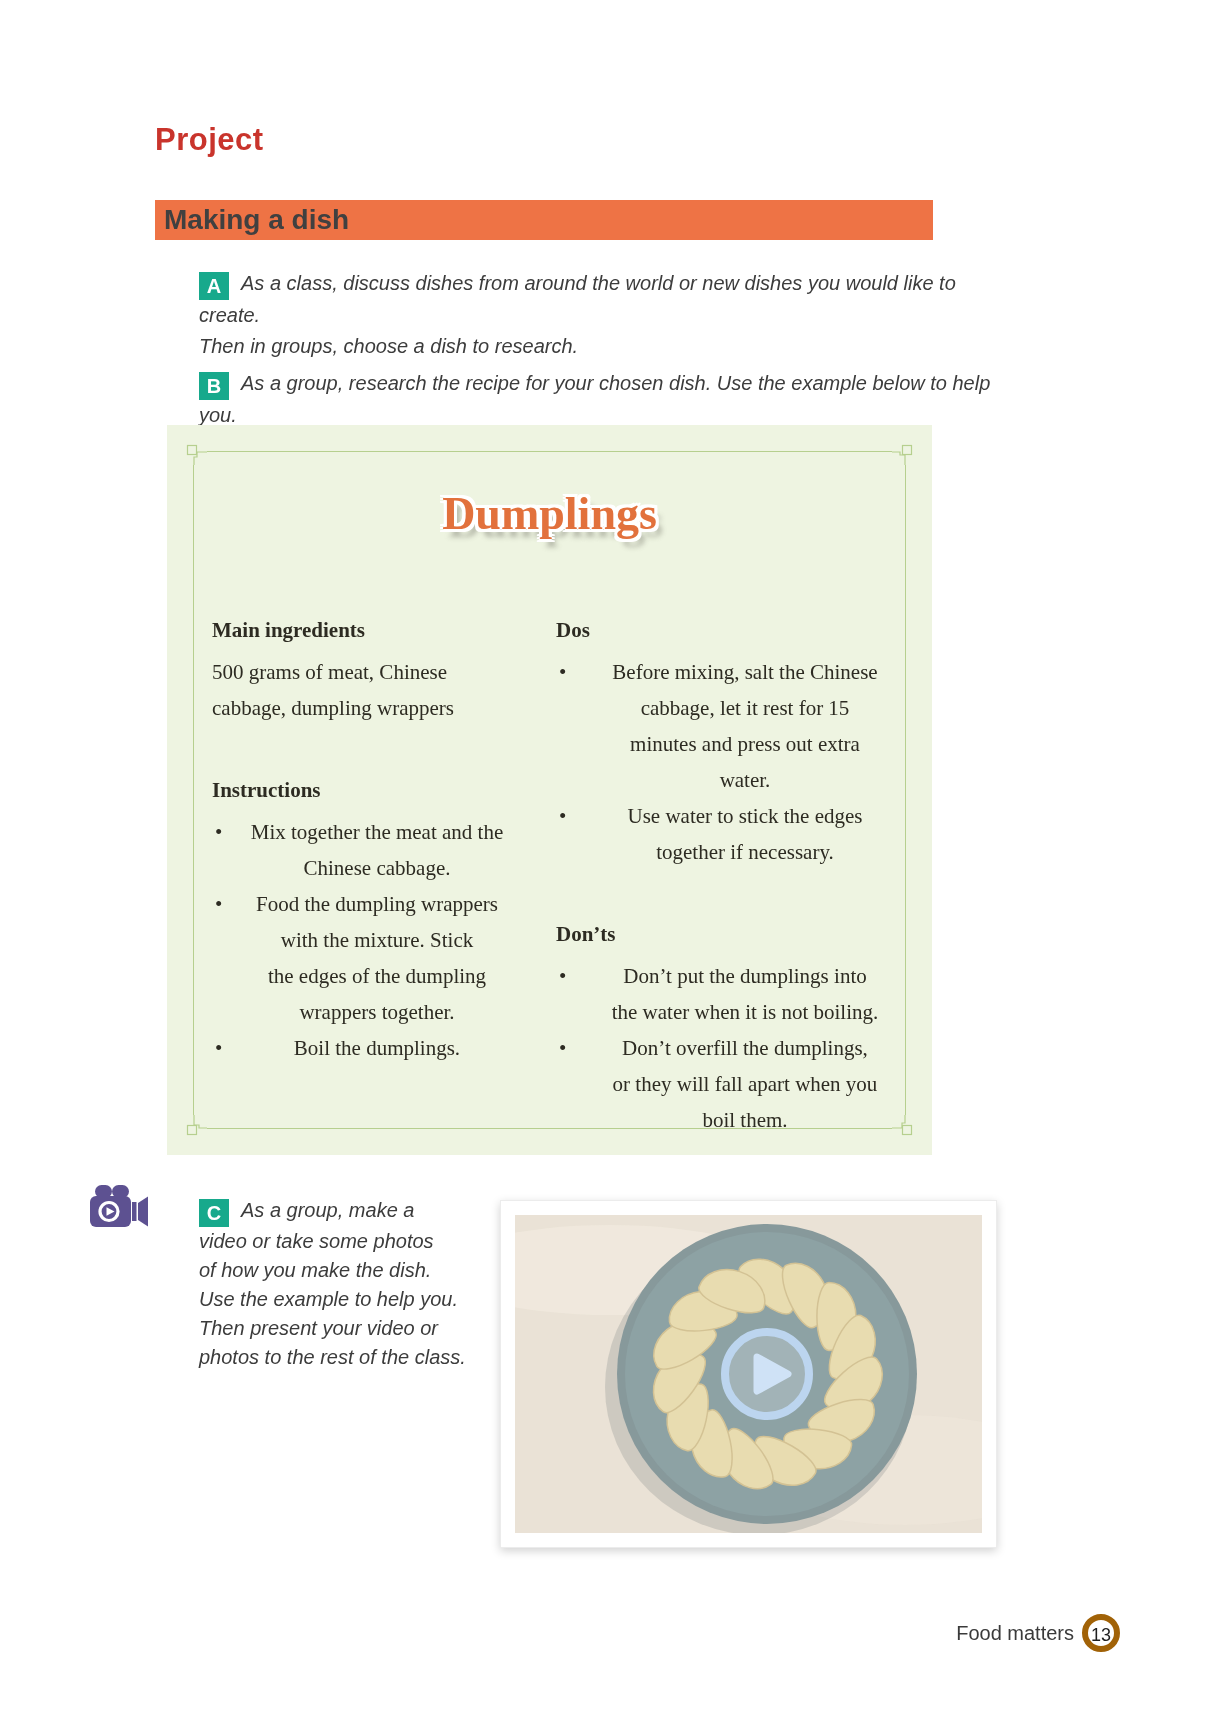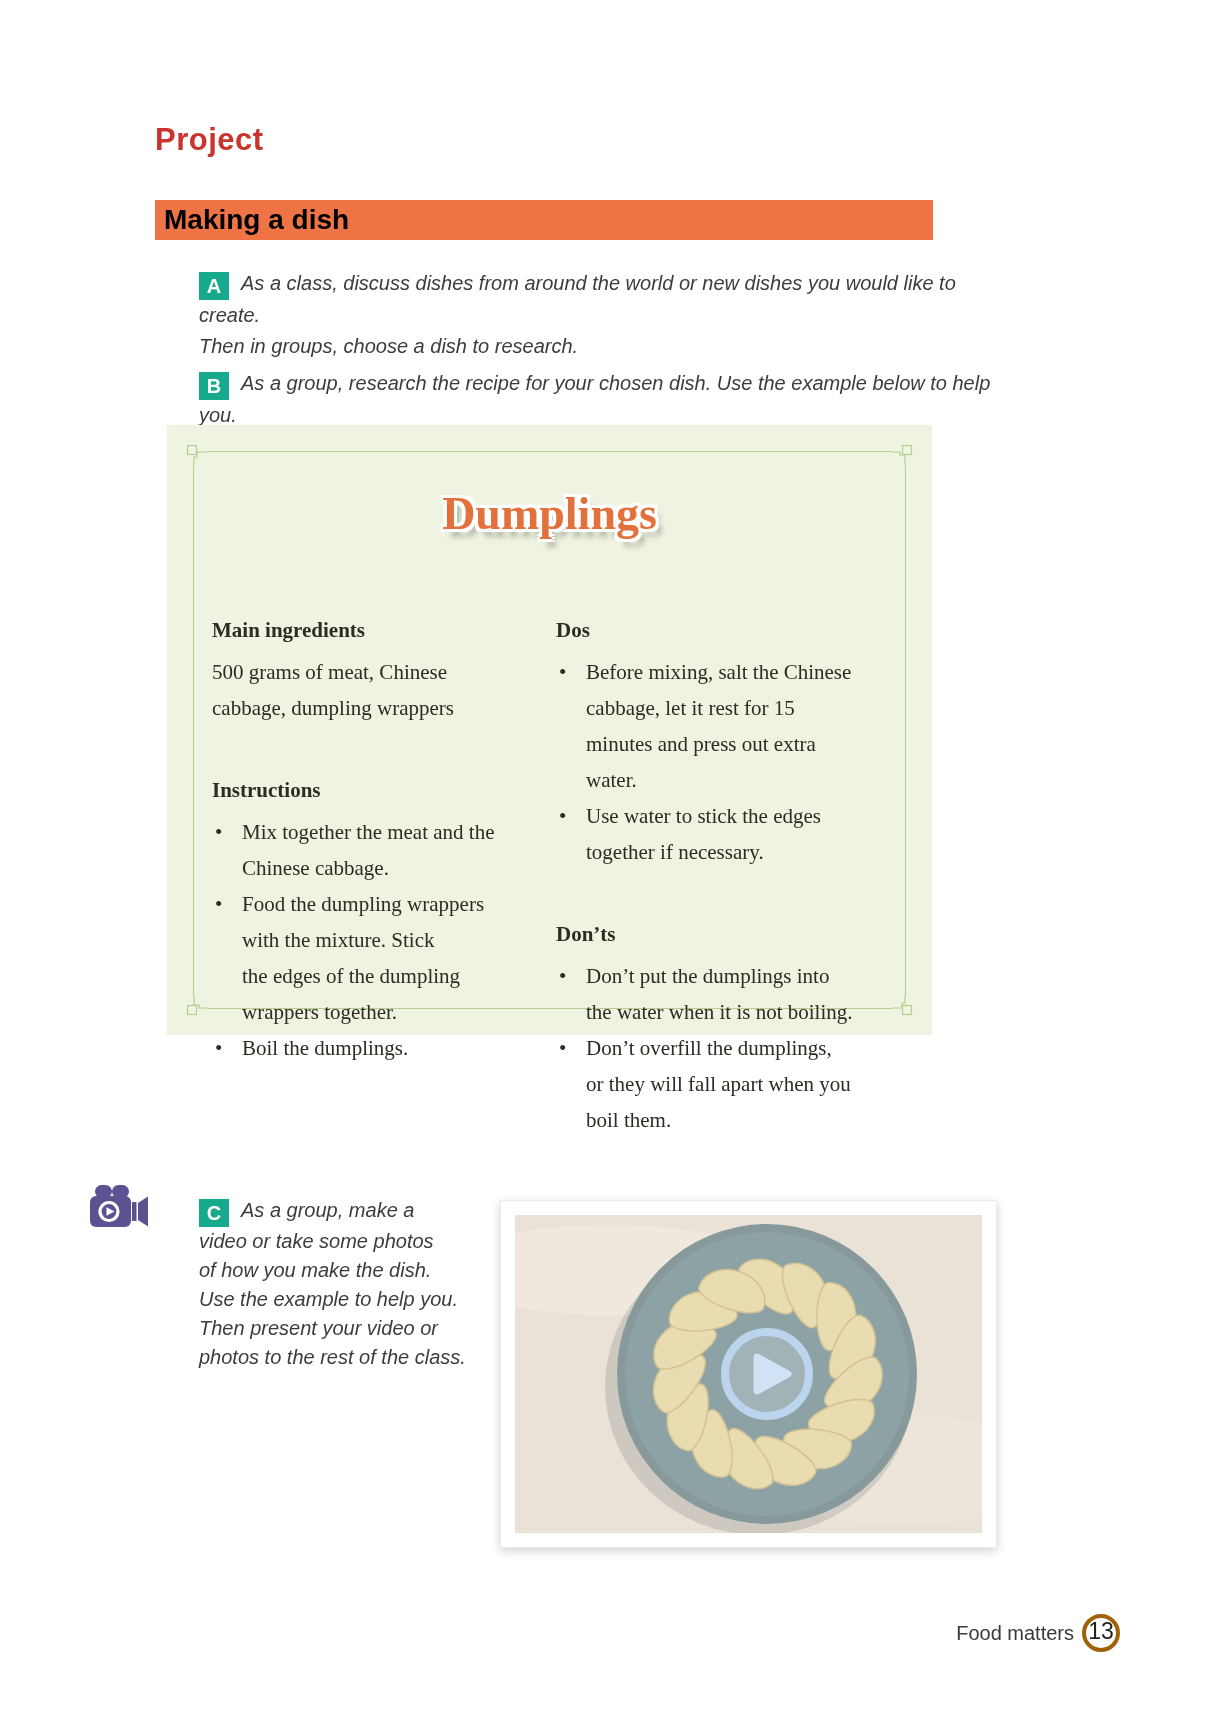--- a/index.html
+++ b/index.html
@@ -9,39 +9,39 @@
     font-family:"Liberation Sans", sans-serif; overflow:hidden;
   }
 
   
   .project-title {
     position:absolute; left:155px; top:122px;
     font-size:31px; font-weight:bold; color:#c9342c; letter-spacing:0.5px;
   }
   .banner {
     position:absolute; left:155px; top:200px; width:778px; height:40px;
-    background:#ee7345; color:#000000; font-size:28px; font-weight:bold;
+    background:#ee7345; color:#404040; font-size:28px; font-weight:bold;
     line-height:39px; padding-left:9px;
   }
 
   
   .task { position:absolute; font-style:italic; color:#3c3c3c; font-size:20px; line-height:31px;margin-left:44px; }
   .task-text { white-space:pre-line; }
   .badge {
     display:inline-block; width:30px; height:28px; background:#17a98c;
     color:#ffffff; font-style:normal; font-weight:bold; font-size:20px;
     text-align:center; line-height:28px; margin-right:12px; vertical-align:-3px;
   }
   .task-a { left:155px; top:268px; width:800px; }
   .task-b { left:155px; top:368px; width:810px; }
   .task-c { left:155px; top:1196px; width:276px; line-height:29px; }
 
   
   .card {
-    position:absolute; left:167px; top:425px; width:765px; height:610px;
+    position:absolute; left:167px; top:425px; width:765px; height:730px;
     background:#eef4e1;
   }
   .card-border {
     position:absolute; left:26px; top:26px; right:26px; bottom:26px;
     border:1px solid #b6cf8e;
   }
   .orn { position:absolute; width:26px; height:26px; }
   .orn-tl { left:-13px; top:-13px; }
   .orn-tr { right:-13px; top:-13px; transform:rotate(90deg); }
   .orn-br { right:-13px; bottom:-13px; transform:rotate(180deg); }
@@ -61,43 +61,43 @@
     display:flex; gap:44px;
     font-family:"Liberation Serif", serif; color:#2d2b22;
     font-size:21px; line-height:36px;margin-top:37px;
   }
   .col-left  { width:300px; flex:0 0 300px; }
   .col-right { flex:1; }
   .sec + .sec { margin-top:46px; }
   .sec h4 { font-size:21px; font-weight:bold; margin-bottom:6px; line-height:36px; }
   .sec p  { white-space:pre-line; }
   .blist { list-style:none; }
-  .blist li { position:relative; padding-left:30px; white-space:pre-line; }
+  .blist li { position:relative; padding-left:30px; white-space:pre-line;text-align:center; }
   .blist li::before { content:"\2022"; position:absolute; left:3px; top:0; }
 
   
   .camera { position:absolute; left:88px; top:1184px; width:62px; height:50px; }
 
   .video-thumb {
     position:absolute; left:500px; top:1200px; width:497px; height:348px;
     background:#ffffff; padding:14px; border:1px solid #ececec;
     box-shadow:0 3px 9px rgba(0,0,0,0.18); cursor:pointer;
   }
   .video-thumb svg { display:block; }
 
   
   .footer {
     position:absolute; top:1614px; right:87px;
     display:flex; align-items:center; gap:8px;
   }
   .footer-label { font-size:20px; color:#3a3a3a; }
   .page-circle {
-    width:38px; height:38px; border:4px solid #a16207; border-radius:50%;
-    display:flex; align-items:flex-start; justify-content:center;
-    font-size:23px; color:#1f1f1f;
+    width:38px; height:38px; border:6px solid #a16207; border-radius:50%;
+    display:flex; align-items:flex-end; justify-content:center;
+    font-size:18px; color:#1f1f1f;
   }
 </style>
 </head>
 <body>
 
 <div class="page">
 
   <h1 class="project-title">Project</h1>
 
   <div class="banner">

